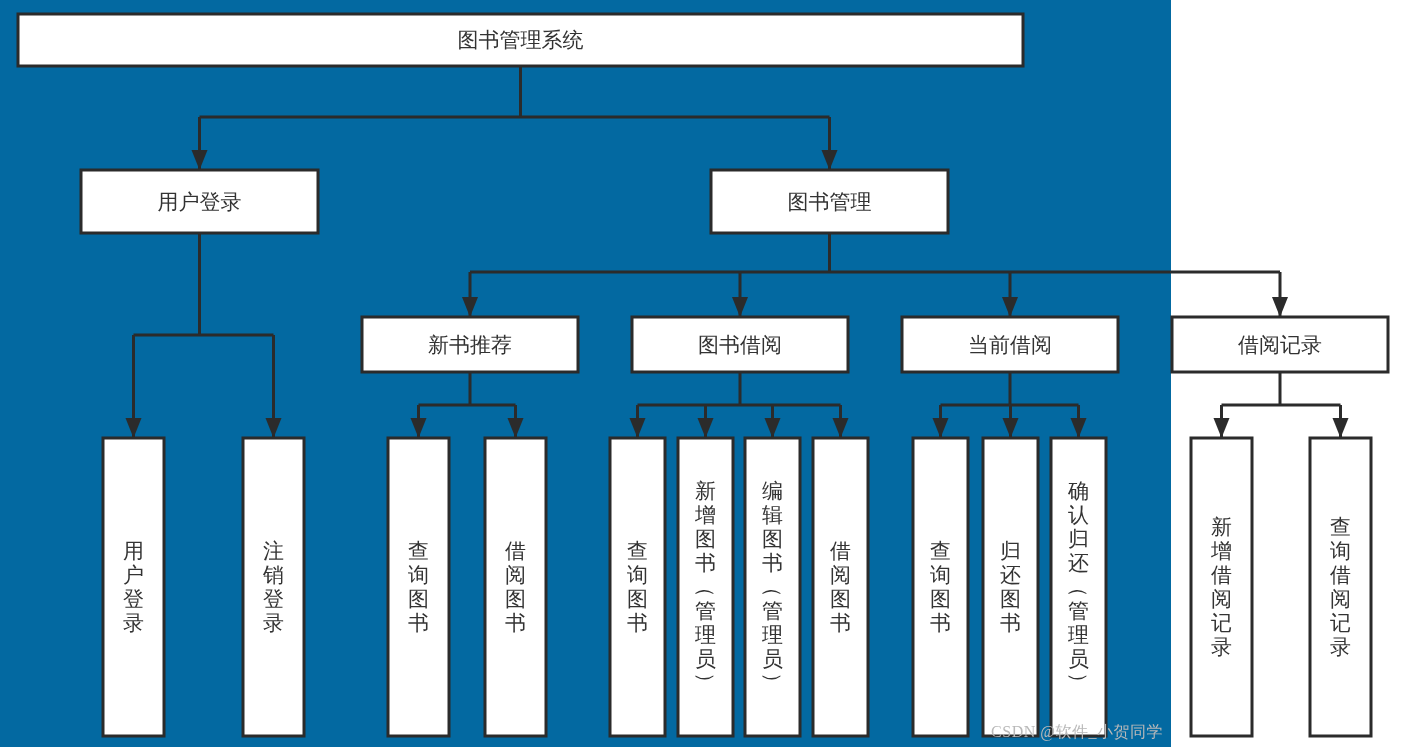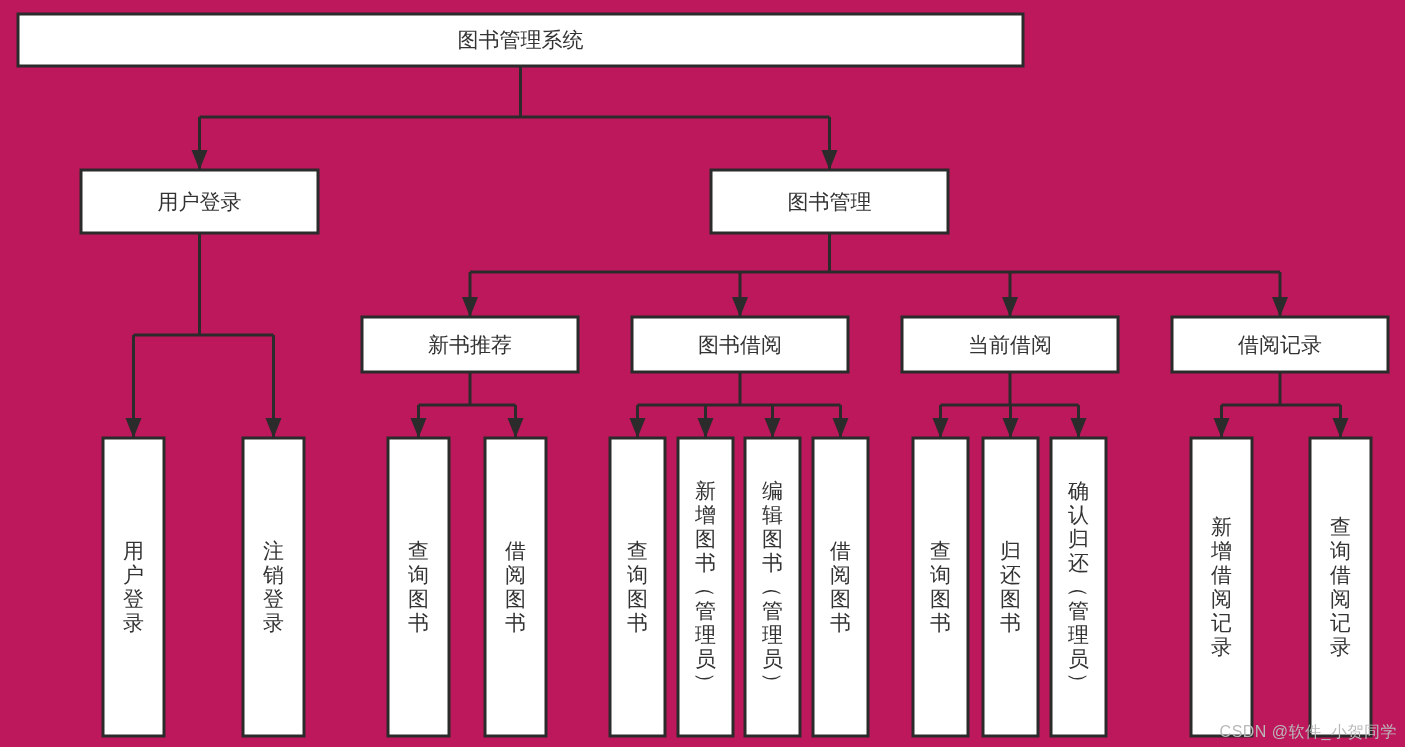--- a/index.html
+++ b/index.html
@@ -9,23 +9,23 @@
     background: #ffffff;
   }
   body {
     width: 1405px;
     height: 747px;
     font-family: "DejaVu Sans", "Liberation Sans", sans-serif;
     overflow: hidden;
   }
   #diagram-root {
     position: relative;
-    width: 1405px;
+    width: 1171px;
     height: 747px;
-    background: #be185d;
+    background: #0369a1;
   }
   svg#tree-svg {
     position: absolute;
     left: 0;
     top: 0;
     width: 1405px;
     height: 747px;
     display: block;
   }
   .node-rect {
@@ -53,21 +53,21 @@
   .node-label-v {
     font-family: "DejaVu Sans", "Liberation Sans", sans-serif;
     font-size: 21px;
     fill: #333333;
     text-anchor: middle;
   }
   .watermark {
     position: absolute;
     right: 8px;
     bottom: 4px;
-    font-family: Liberation Sans, sans-serif;
+    font-family: Liberation Serif, serif;
     font-size: 16px;
     color: #b9b9b9;
     white-space: nowrap;
     letter-spacing: 0.5px;
     pointer-events: none;
   }
 </style>
 </head>
 <body>
 

